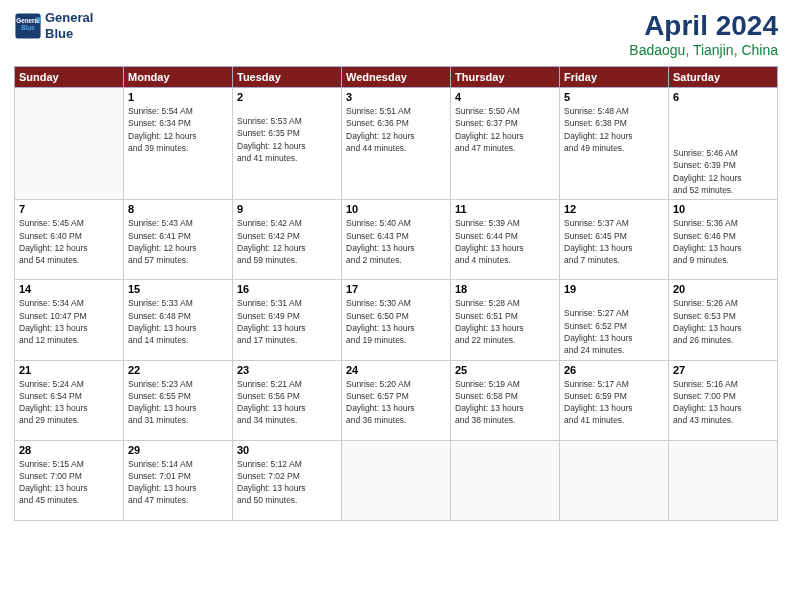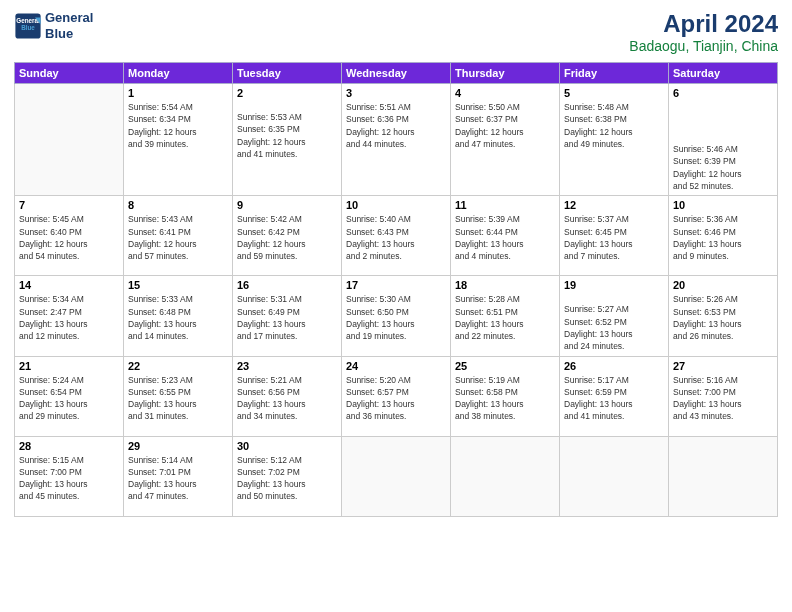--- a/index.html
+++ b/index.html
@@ -34,35 +34,35 @@
     }
     .logo-icon {
       width: 28px;
       height: 28px;
       margin-right: 3px;
     }
     .title-block {
       text-align: right;
     }
     .main-title {
-      font-size: 24px;
+      font-size: 28px;
       font-weight: bold;
       color: #1a3c6e;
     }
     .subtitle {
       font-size: 14px;
       color: #15803d;
     }
     .calendar {
       width: 100%;
       border-collapse: collapse;
       table-layout: fixed;
     }
     .calendar thead th {
-      background: #6d28d9;
+      background: #7f1d1d;
       color: #fff;
       font-size: 11px;
       font-weight: bold;
       padding: 4px 4px;
       text-align: left;
       border: 1px solid #aac;
     }
     .calendar tbody td {
       vertical-align: top;
       border: 1px solid #ccc;
@@ -216,21 +216,21 @@
             <div class="day-info" style="white-space: pre-line;">Sunrise: 5:36 AM
 Sunset: 6:46 PM
 Daylight: 13 hours
 and 9 minutes.</div>
           </td>
         </tr>
         <tr>
           <td>
             <span class="day-num">14</span>
             <div class="day-info" style="white-space: pre-line;">Sunrise: 5:34 AM
-Sunset: 2:47 PM
+Sunset: 10:47 PM
 Daylight: 13 hours
 and 12 minutes.</div>
           </td>
           <td>
             <span class="day-num">15</span>
             <div class="day-info" style="white-space: pre-line;">Sunrise: 5:33 AM
 Sunset: 6:48 PM
 Daylight: 13 hours
 and 14 minutes.</div>
           </td>

